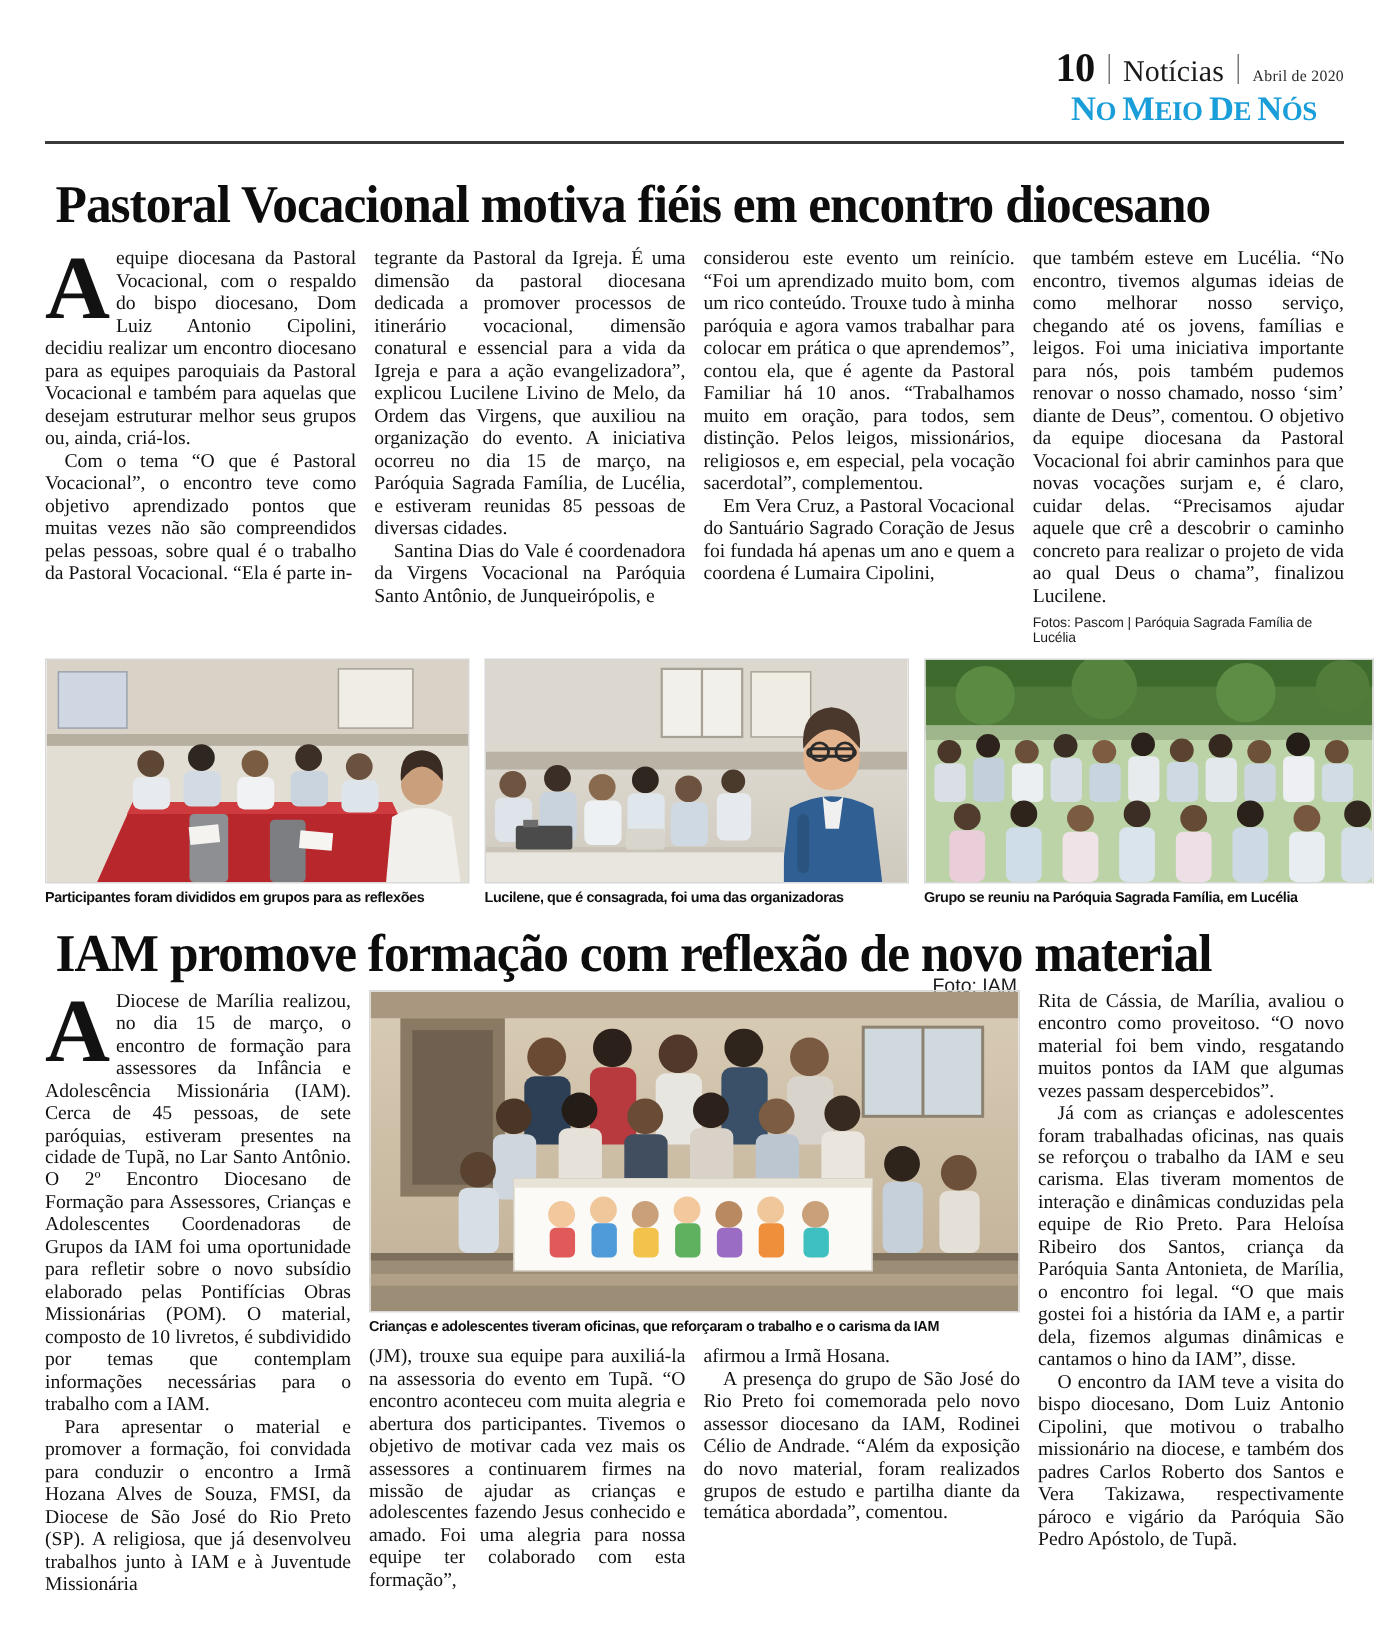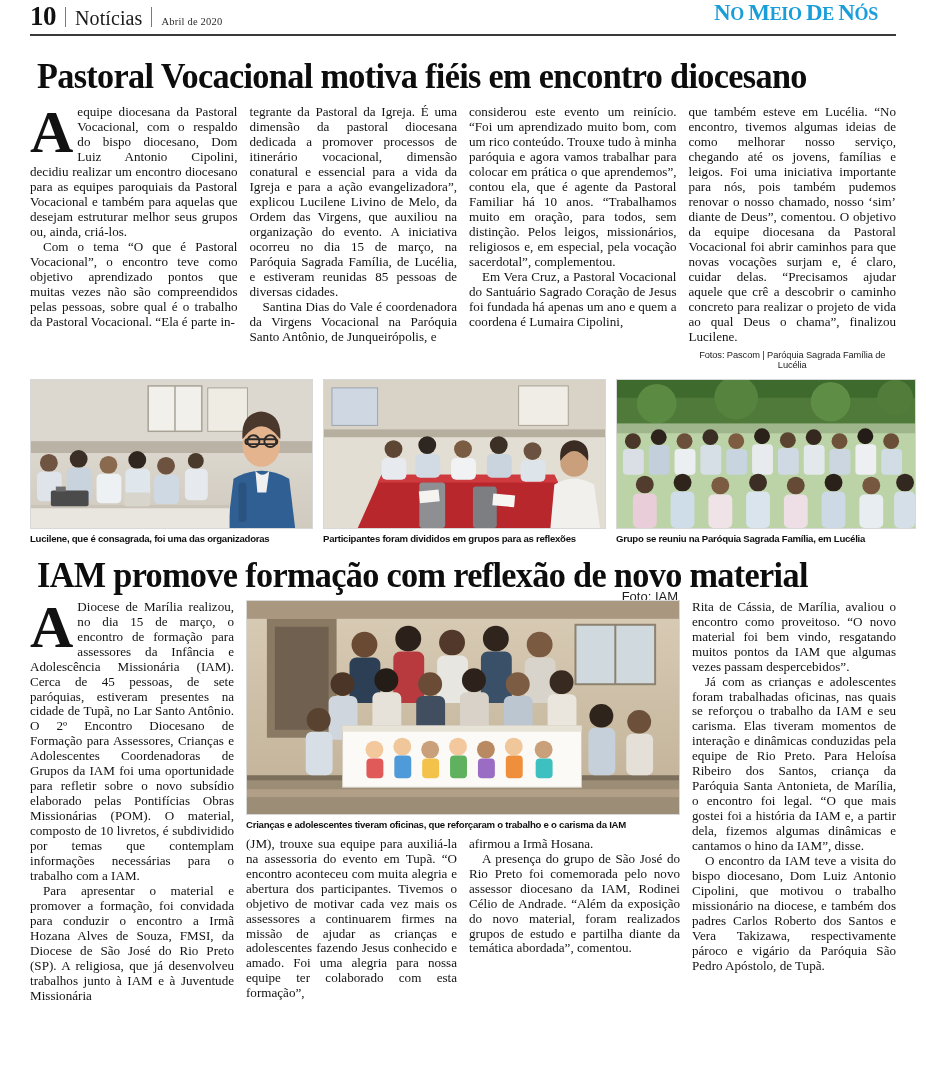--- a/index.html
+++ b/index.html
@@ -19,22 +19,24 @@
     height: 1092px;
     padding: 0 30px;
     position: relative;
   }
 
   
   .masthead {
     display: flex;
     align-items: flex-end;
     justify-content: space-between;
+    padding-top: 32px;
     padding-bottom: 4px;
     border-bottom: 2.5px solid #3a3a3a;
+    flex-direction: column;
   }
   .masthead-left {
     display: flex;
     align-items: baseline;
     gap: 0;
   }
   .page-number {
     font-family: "Liberation Serif", serif;
     font-weight: bold;
     font-size: 27px;
@@ -114,21 +116,21 @@
     font-weight: bold;
     font-size: 60px;
     line-height: 46px;
     padding: 2px 4px 0 0;
     margin-top: 2px;
   }
 
   .credit {
     font-family: "Liberation Sans", sans-serif;
     font-size: 9.3px;
-    text-align: center;
+    text-align: left;
     margin-top: 5px;
     color: #1c1c1c;
     letter-spacing: -0.1px;
   }
 
   
   .photo-row {
     display: flex;
     gap: 10px;
     margin-top: 9px;
@@ -213,20 +215,61 @@
       <p class="noindent">considerou este evento um reinício. “Foi um aprendizado muito bom, com um rico conteúdo. Trouxe tudo à minha paróquia e agora vamos trabalhar para colocar em prática o que aprendemos”, contou ela, que é agente da Pastoral Familiar há 10 anos. “Trabalhamos muito em oração, para todos, sem distinção. Pelos leigos, missionários, religiosos e, em especial, pela vocação sacerdotal”, complementou.</p>
       <p>Em Vera Cruz, a Pastoral Vocacional do Santuário Sagrado Coração de Jesus foi fundada há apenas um ano e quem a coordena é Lumaira Cipolini,</p>
     </div>
     <div class="col">
       <p class="noindent">que também esteve em Lucélia. “No encontro, tivemos algumas ideias de como melhorar nosso serviço, chegando até os jovens, famílias e leigos. Foi uma iniciativa importante para nós, pois também pudemos renovar o nosso chamado, nosso ‘sim’ diante de Deus”, comentou. O objetivo da equipe diocesana da Pastoral Vocacional foi abrir caminhos para que novas vocações surjam e, é claro, cuidar delas. “Precisamos ajudar aquele que crê a descobrir o caminho concreto para realizar o projeto de vida ao qual Deus o chama”, finalizou Lucilene.</p>
       <div class="credit">Fotos: Pascom | Paróquia Sagrada Família de Lucélia</div>
     </div>
   </div>
 
   <div class="photo-row">
+
+    <div class="photo-block" style="width:283px">
+      <div class="photo" style="width:283px;height:150px">
+        <svg class="scene" viewBox="0 0 283 150" preserveAspectRatio="none">
+          <rect width="283" height="150" fill="#e3ded4"></rect>
+          <rect x="0" y="0" width="283" height="50" fill="#d9d3c7"></rect>
+          <rect x="0" y="50" width="283" height="8" fill="#b6ae9f"></rect>
+          <rect x="8" y="8" width="46" height="38" fill="#cfd8e2" stroke="#9aa3ad"></rect>
+          <rect x="196" y="6" width="50" height="40" fill="#f0ede6" stroke="#a7a195"></rect>
+
+          <path d="M58 96 L232 96 L256 150 L34 150 Z" fill="#b8272c"></path>
+          <path d="M58 96 L232 96 L236 104 L54 104 Z" fill="#cf3a3f"></path>
+
+          <g>
+            <circle cx="70" cy="70" r="9" fill="#5d4634"></circle>
+              <rect x="58" y="79" width="25" height="22" rx="5" fill="#e7eaee"></rect>
+            <circle cx="104" cy="66" r="9" fill="#2e2620"></circle>
+              <rect x="92" y="75" width="25" height="24" rx="5" fill="#d2dbe4"></rect>
+            <circle cx="140" cy="70" r="9" fill="#7a5c42"></circle>
+              <rect x="128" y="79" width="25" height="22" rx="5" fill="#f1f2f4"></rect>
+            <circle cx="176" cy="66" r="9" fill="#3b2f26"></circle>
+              <rect x="164" y="75" width="25" height="24" rx="5" fill="#c9d4de"></rect>
+            <circle cx="210" cy="72" r="9" fill="#6b5240"></circle>
+              <rect x="198" y="81" width="25" height="22" rx="5" fill="#dde4ea"></rect>
+          </g>
+
+          <g>
+            <circle cx="252" cy="84" r="14" fill="#caa07c"></circle>
+            <path d="M238 82 q14 -20 28 0 q2 -20 -14 -21 q-16 1 -14 21z" fill="#3a2c22"></path>
+            <path d="M228 150 L232 106 q20 -12 40 0 L278 150 Z" fill="#f2f0ec"></path>
+          </g>
+
+          <rect x="96" y="104" width="26" height="46" rx="3" fill="#8d8f93"></rect>
+          <rect x="150" y="108" width="24" height="42" rx="3" fill="#7c7e82"></rect>
+
+          <rect x="96" y="112" width="20" height="12" fill="#f5f3ef" transform="rotate(-6 106 118)"></rect>
+          <rect x="170" y="116" width="22" height="12" fill="#f7f5f1" transform="rotate(5 181 122)"></rect>
+        </svg>
+      </div>
+      <div class="caption">Participantes foram divididos em grupos para as reflexões</div>
+    </div>
 
     <div class="photo-block" style="width:283px">
       <div class="photo" style="width:283px;height:150px">
         <svg class="scene" viewBox="0 0 283 150" preserveAspectRatio="none">
           <defs>
             <linearGradient id="wallA" x1="0" y1="0" x2="0" y2="1">
               <stop offset="0%" stop-color="#e8e4dc"></stop>
                 <stop offset="100%" stop-color="#cfc9be"></stop>
             </linearGradient>
           </defs>
@@ -265,61 +308,20 @@
           </g>
 
           <rect x="0" y="126" width="200" height="24" fill="#e9e6e0"></rect>
           <rect x="0" y="126" width="200" height="4" fill="#cac4b8"></rect>
           <rect x="20" y="112" width="38" height="16" rx="2" fill="#4b4b4b"></rect>
           <rect x="25" y="108" width="10" height="5" fill="#6d6d6d"></rect>
           <rect x="94" y="114" width="26" height="14" rx="2" fill="#d8d5cd"></rect>
         </svg>
       </div>
       <div class="caption">Lucilene, que é consagrada, foi uma das organizadoras</div>
-    </div>
-
-    <div class="photo-block" style="width:283px">
-      <div class="photo" style="width:283px;height:150px">
-        <svg class="scene" viewBox="0 0 283 150" preserveAspectRatio="none">
-          <rect width="283" height="150" fill="#e3ded4"></rect>
-          <rect x="0" y="0" width="283" height="50" fill="#d9d3c7"></rect>
-          <rect x="0" y="50" width="283" height="8" fill="#b6ae9f"></rect>
-          <rect x="8" y="8" width="46" height="38" fill="#cfd8e2" stroke="#9aa3ad"></rect>
-          <rect x="196" y="6" width="50" height="40" fill="#f0ede6" stroke="#a7a195"></rect>
-
-          <path d="M58 96 L232 96 L256 150 L34 150 Z" fill="#b8272c"></path>
-          <path d="M58 96 L232 96 L236 104 L54 104 Z" fill="#cf3a3f"></path>
-
-          <g>
-            <circle cx="70" cy="70" r="9" fill="#5d4634"></circle>
-              <rect x="58" y="79" width="25" height="22" rx="5" fill="#e7eaee"></rect>
-            <circle cx="104" cy="66" r="9" fill="#2e2620"></circle>
-              <rect x="92" y="75" width="25" height="24" rx="5" fill="#d2dbe4"></rect>
-            <circle cx="140" cy="70" r="9" fill="#7a5c42"></circle>
-              <rect x="128" y="79" width="25" height="22" rx="5" fill="#f1f2f4"></rect>
-            <circle cx="176" cy="66" r="9" fill="#3b2f26"></circle>
-              <rect x="164" y="75" width="25" height="24" rx="5" fill="#c9d4de"></rect>
-            <circle cx="210" cy="72" r="9" fill="#6b5240"></circle>
-              <rect x="198" y="81" width="25" height="22" rx="5" fill="#dde4ea"></rect>
-          </g>
-
-          <g>
-            <circle cx="252" cy="84" r="14" fill="#caa07c"></circle>
-            <path d="M238 82 q14 -20 28 0 q2 -20 -14 -21 q-16 1 -14 21z" fill="#3a2c22"></path>
-            <path d="M228 150 L232 106 q20 -12 40 0 L278 150 Z" fill="#f2f0ec"></path>
-          </g>
-
-          <rect x="96" y="104" width="26" height="46" rx="3" fill="#8d8f93"></rect>
-          <rect x="150" y="108" width="24" height="42" rx="3" fill="#7c7e82"></rect>
-
-          <rect x="96" y="112" width="20" height="12" fill="#f5f3ef" transform="rotate(-6 106 118)"></rect>
-          <rect x="170" y="116" width="22" height="12" fill="#f7f5f1" transform="rotate(5 181 122)"></rect>
-        </svg>
-      </div>
-      <div class="caption">Participantes foram divididos em grupos para as reflexões</div>
     </div>
 
     <div class="photo-block" style="width:352px">
       <div class="photo" style="width:300px;height:150px">
         <svg class="scene" viewBox="0 0 300 150" preserveAspectRatio="none">
           <rect width="300" height="150" fill="#bcd3a8"></rect>
           <rect x="0" y="0" width="300" height="48" fill="#4f7a3a"></rect>
           <rect x="0" y="0" width="300" height="18" fill="#3f6a2e"></rect>
           <circle cx="40" cy="24" r="20" fill="#5b8a42"></circle>
           <circle cx="120" cy="18" r="22" fill="#56843e"></circle>

